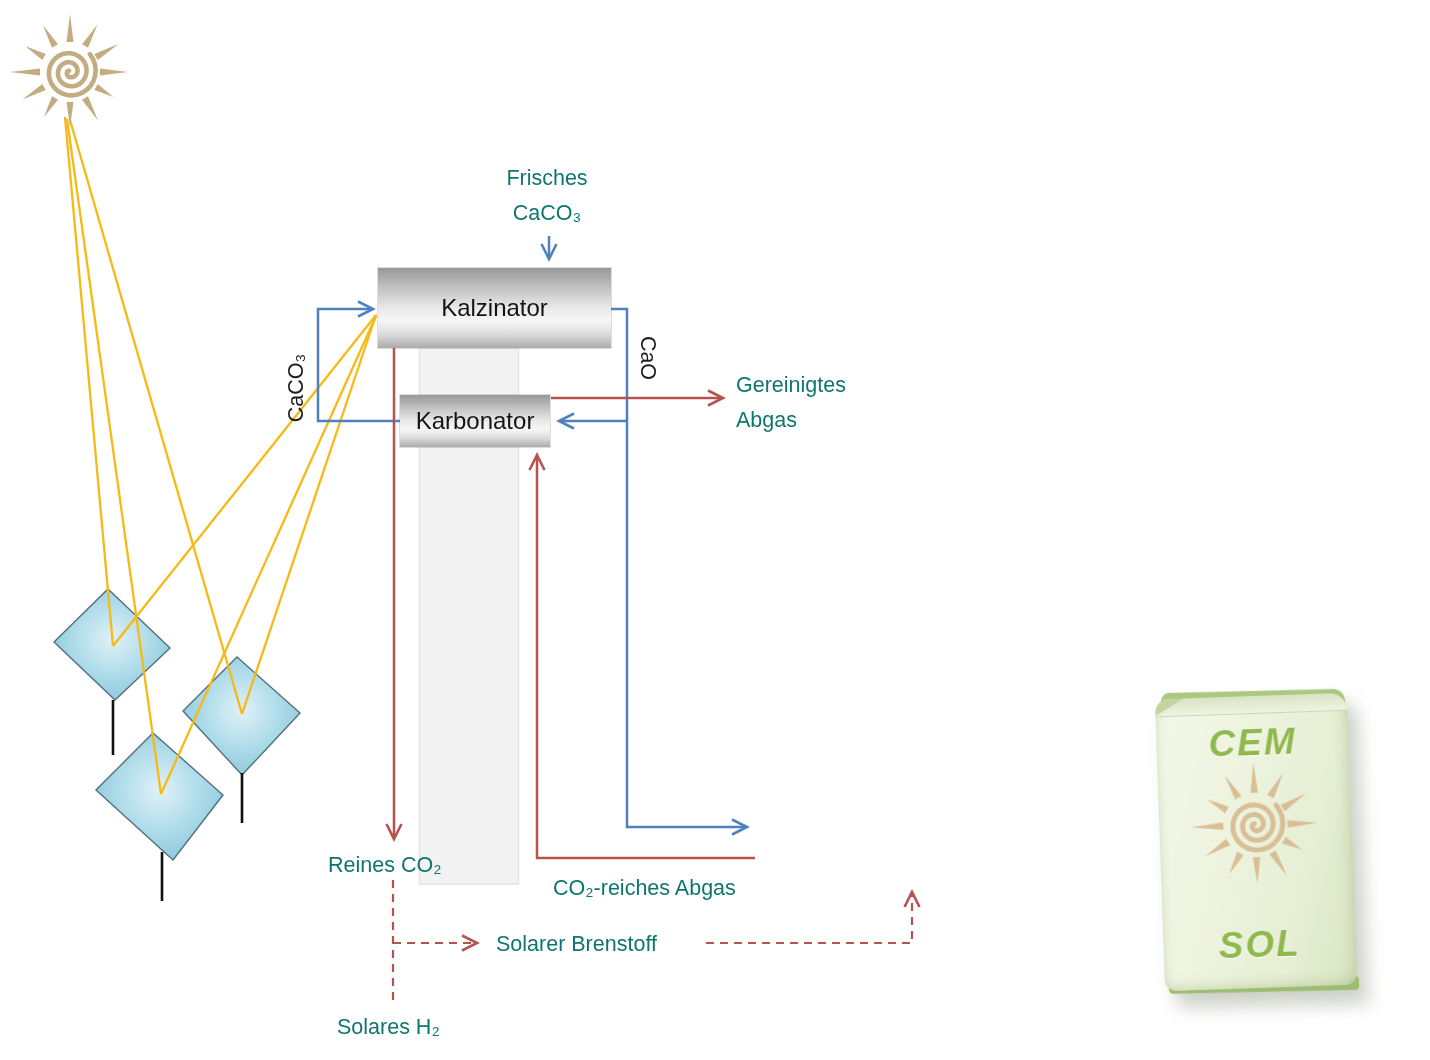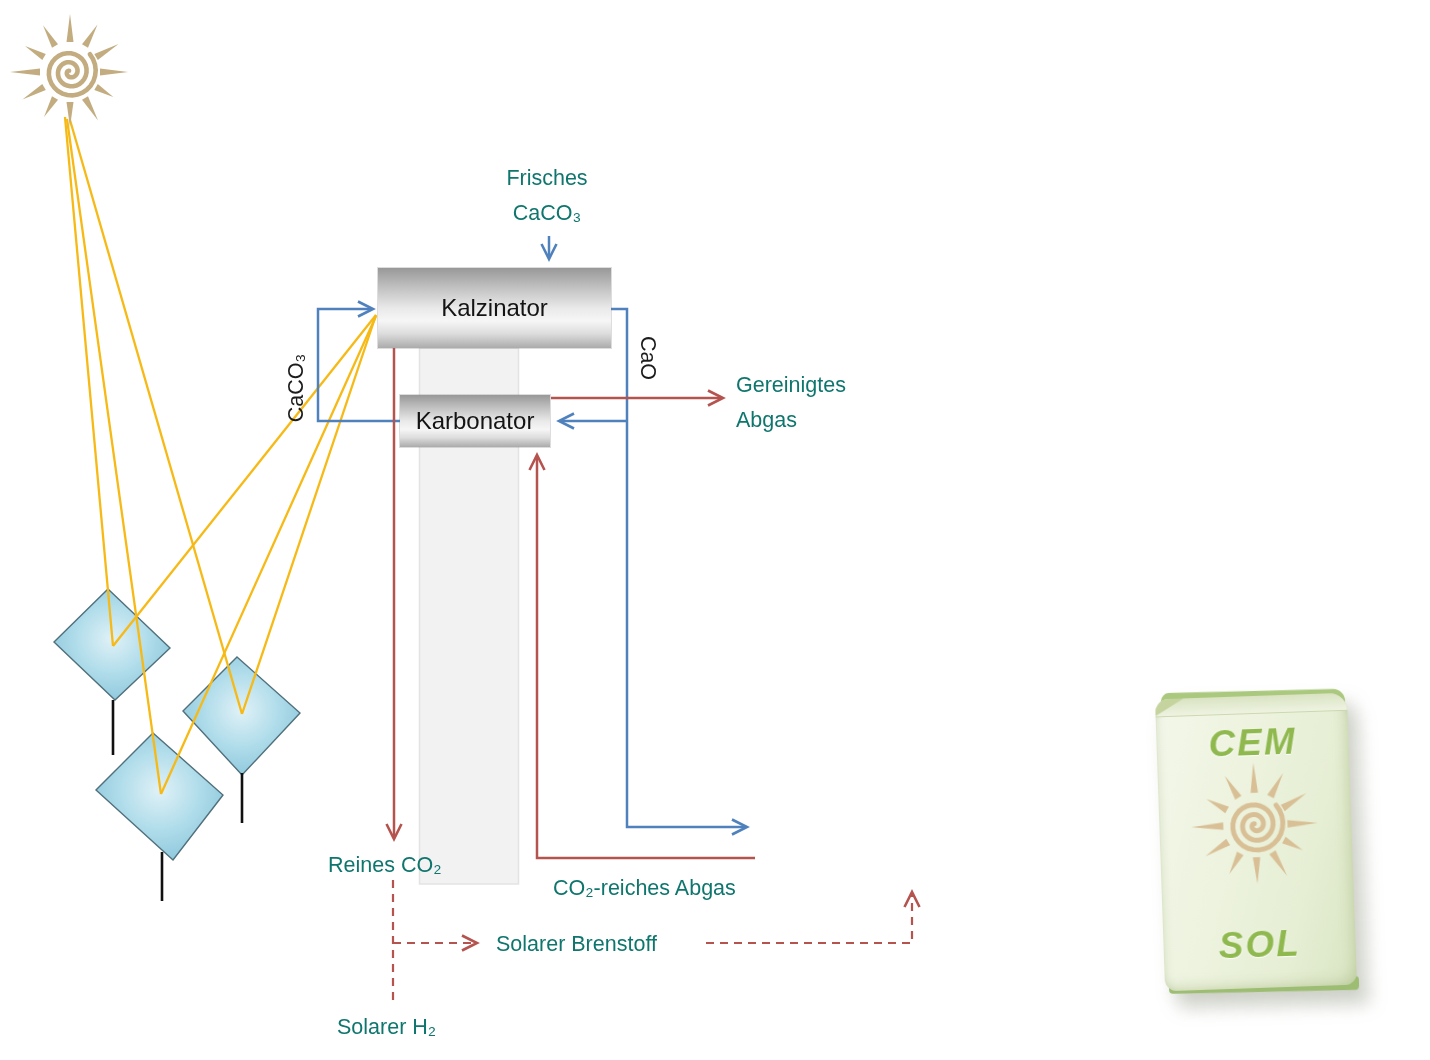--- a/index.html
+++ b/index.html
@@ -168,21 +168,21 @@
   </div>
   <div class="v-label" id="caco3-left-label">CaCO₃</div>
   <div class="v-label" id="cao-right-label">CaO</div>
   <div class="lbl" id="gereinigtes-label">
     <div>Gereinigtes</div>
     <div>Abgas</div>
   </div>
   <div class="lbl" id="reines-co2-label">Reines CO₂</div>
   <div class="lbl" id="co2-reiches-label">CO₂-reiches Abgas</div>
   <div class="lbl" id="solarer-label">Solarer Brenstoff</div>
-  <div class="lbl" id="solares-h2-label">Solarer H₂</div>
+  <div class="lbl" id="solares-h2-label">Solares H₂</div>
 
   <div class="bag">
     <div class="bag-body">
       <div class="bag-fold"></div>
       <div class="bag-corner"></div>
       <div class="bag-word top">CEM</div>
       <svg class="bag-sun" width="150" height="142" viewBox="0 0 140 132">
         <use href="#handsun"></use>
       </svg>
       <div class="bag-word bottom">SOL</div>

